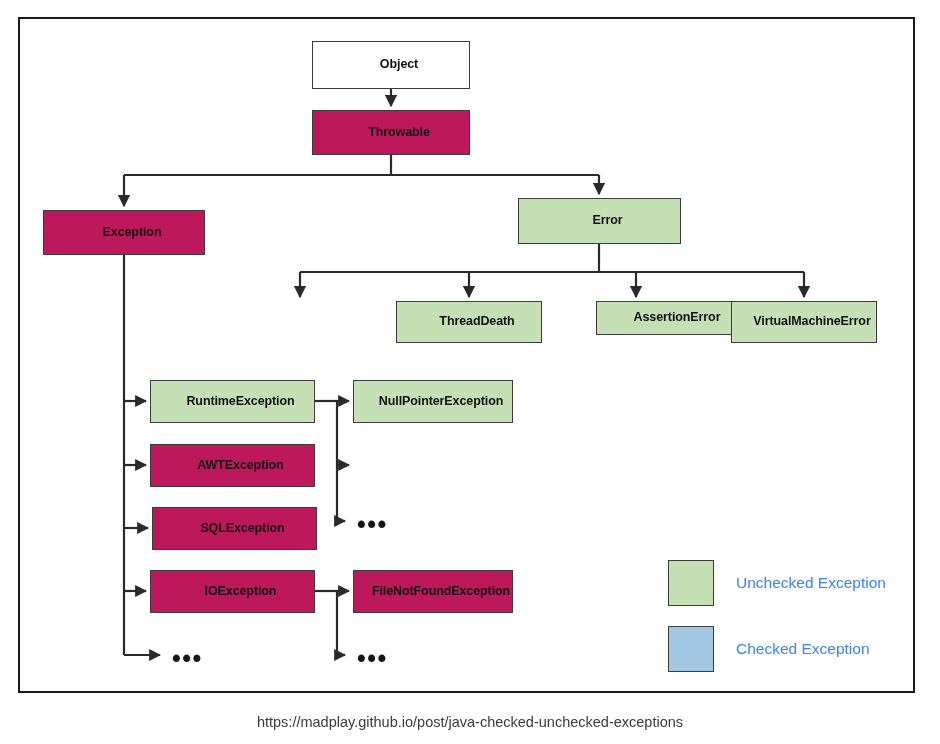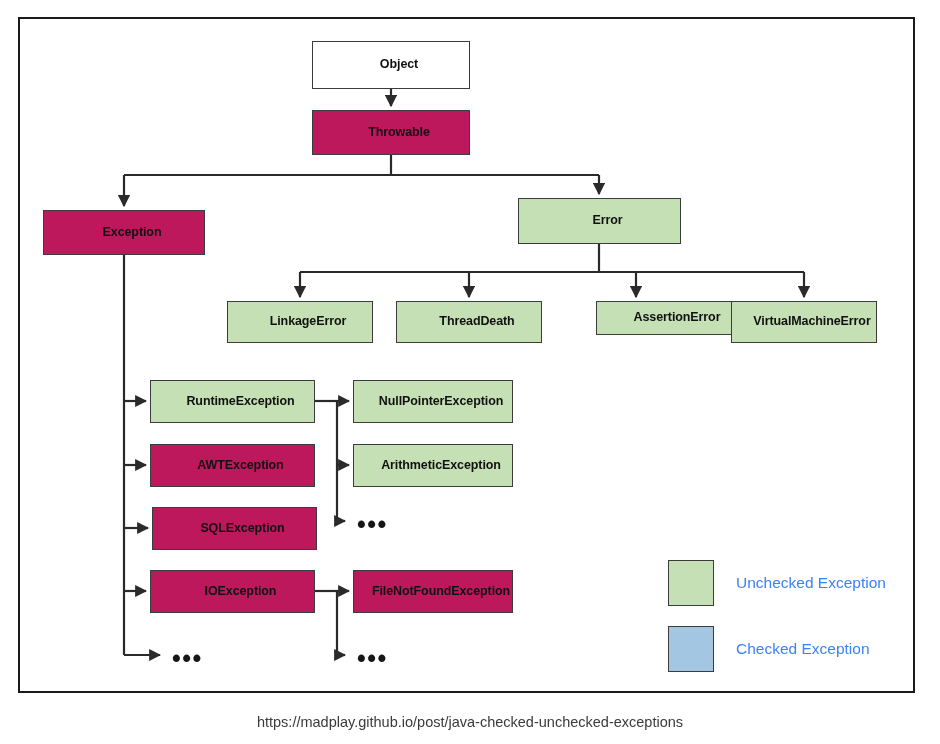--- a/index.html
+++ b/index.html
@@ -150,39 +150,37 @@
   </svg>
 
   <div class="node white" style="left:312px; top:41px; width:158px; height:48px;">Object</div>
 
   <div class="node blue" style="left:312px; top:110px; width:158px; height:45px;">Throwable</div>
 
   <div class="node blue" style="left:43px; top:210px; width:162px; height:45px;">Exception</div>
 
   <div class="node green" style="left:518px; top:198px; width:163px; height:46px;">Error</div>
 
-  <div class="node green" style="left:227px; top:301px; width:146px; height:42px;">LinkageError</div>
 
   <div class="node green" style="left:396px; top:301px; width:146px; height:42px;">ThreadDeath</div>
 
   <div class="node green" style="left:562px; top:301px; width:146px; height:34px;margin-left:34px;">AssertionError</div>
 
   <div class="node green" style="left:731px; top:301px; width:146px; height:42px;">VirtualMachineError</div>
 
   <div class="node green" style="left:150px; top:380px; width:165px; height:43px;">RuntimeException</div>
 
   <div class="node blue" style="left:150px; top:444px; width:165px; height:43px;">AWTException</div>
 
   <div class="node blue" style="left:152px; top:507px; width:165px; height:43px;">SQLException</div>
 
   <div class="node blue" style="left:150px; top:570px; width:165px; height:43px;">IOException</div>
 
   <div class="node green" style="left:353px; top:380px; width:160px; height:43px;">NullPointerException</div>
 
-  <div class="node green" style="left:353px; top:444px; width:160px; height:43px;">ArithmeticException</div>
 
   <div class="node blue" style="left:353px; top:570px; width:160px; height:43px;text-align:right;">FileNotFoundException</div>
 
   <div class="ellipsis" style="left:357px; top:512px;">•••</div>
 
   <div class="ellipsis" style="left:172px; top:646px;">•••</div>
 
   <div class="ellipsis" style="left:357px; top:646px;">•••</div>
 
   <div id="legend">

